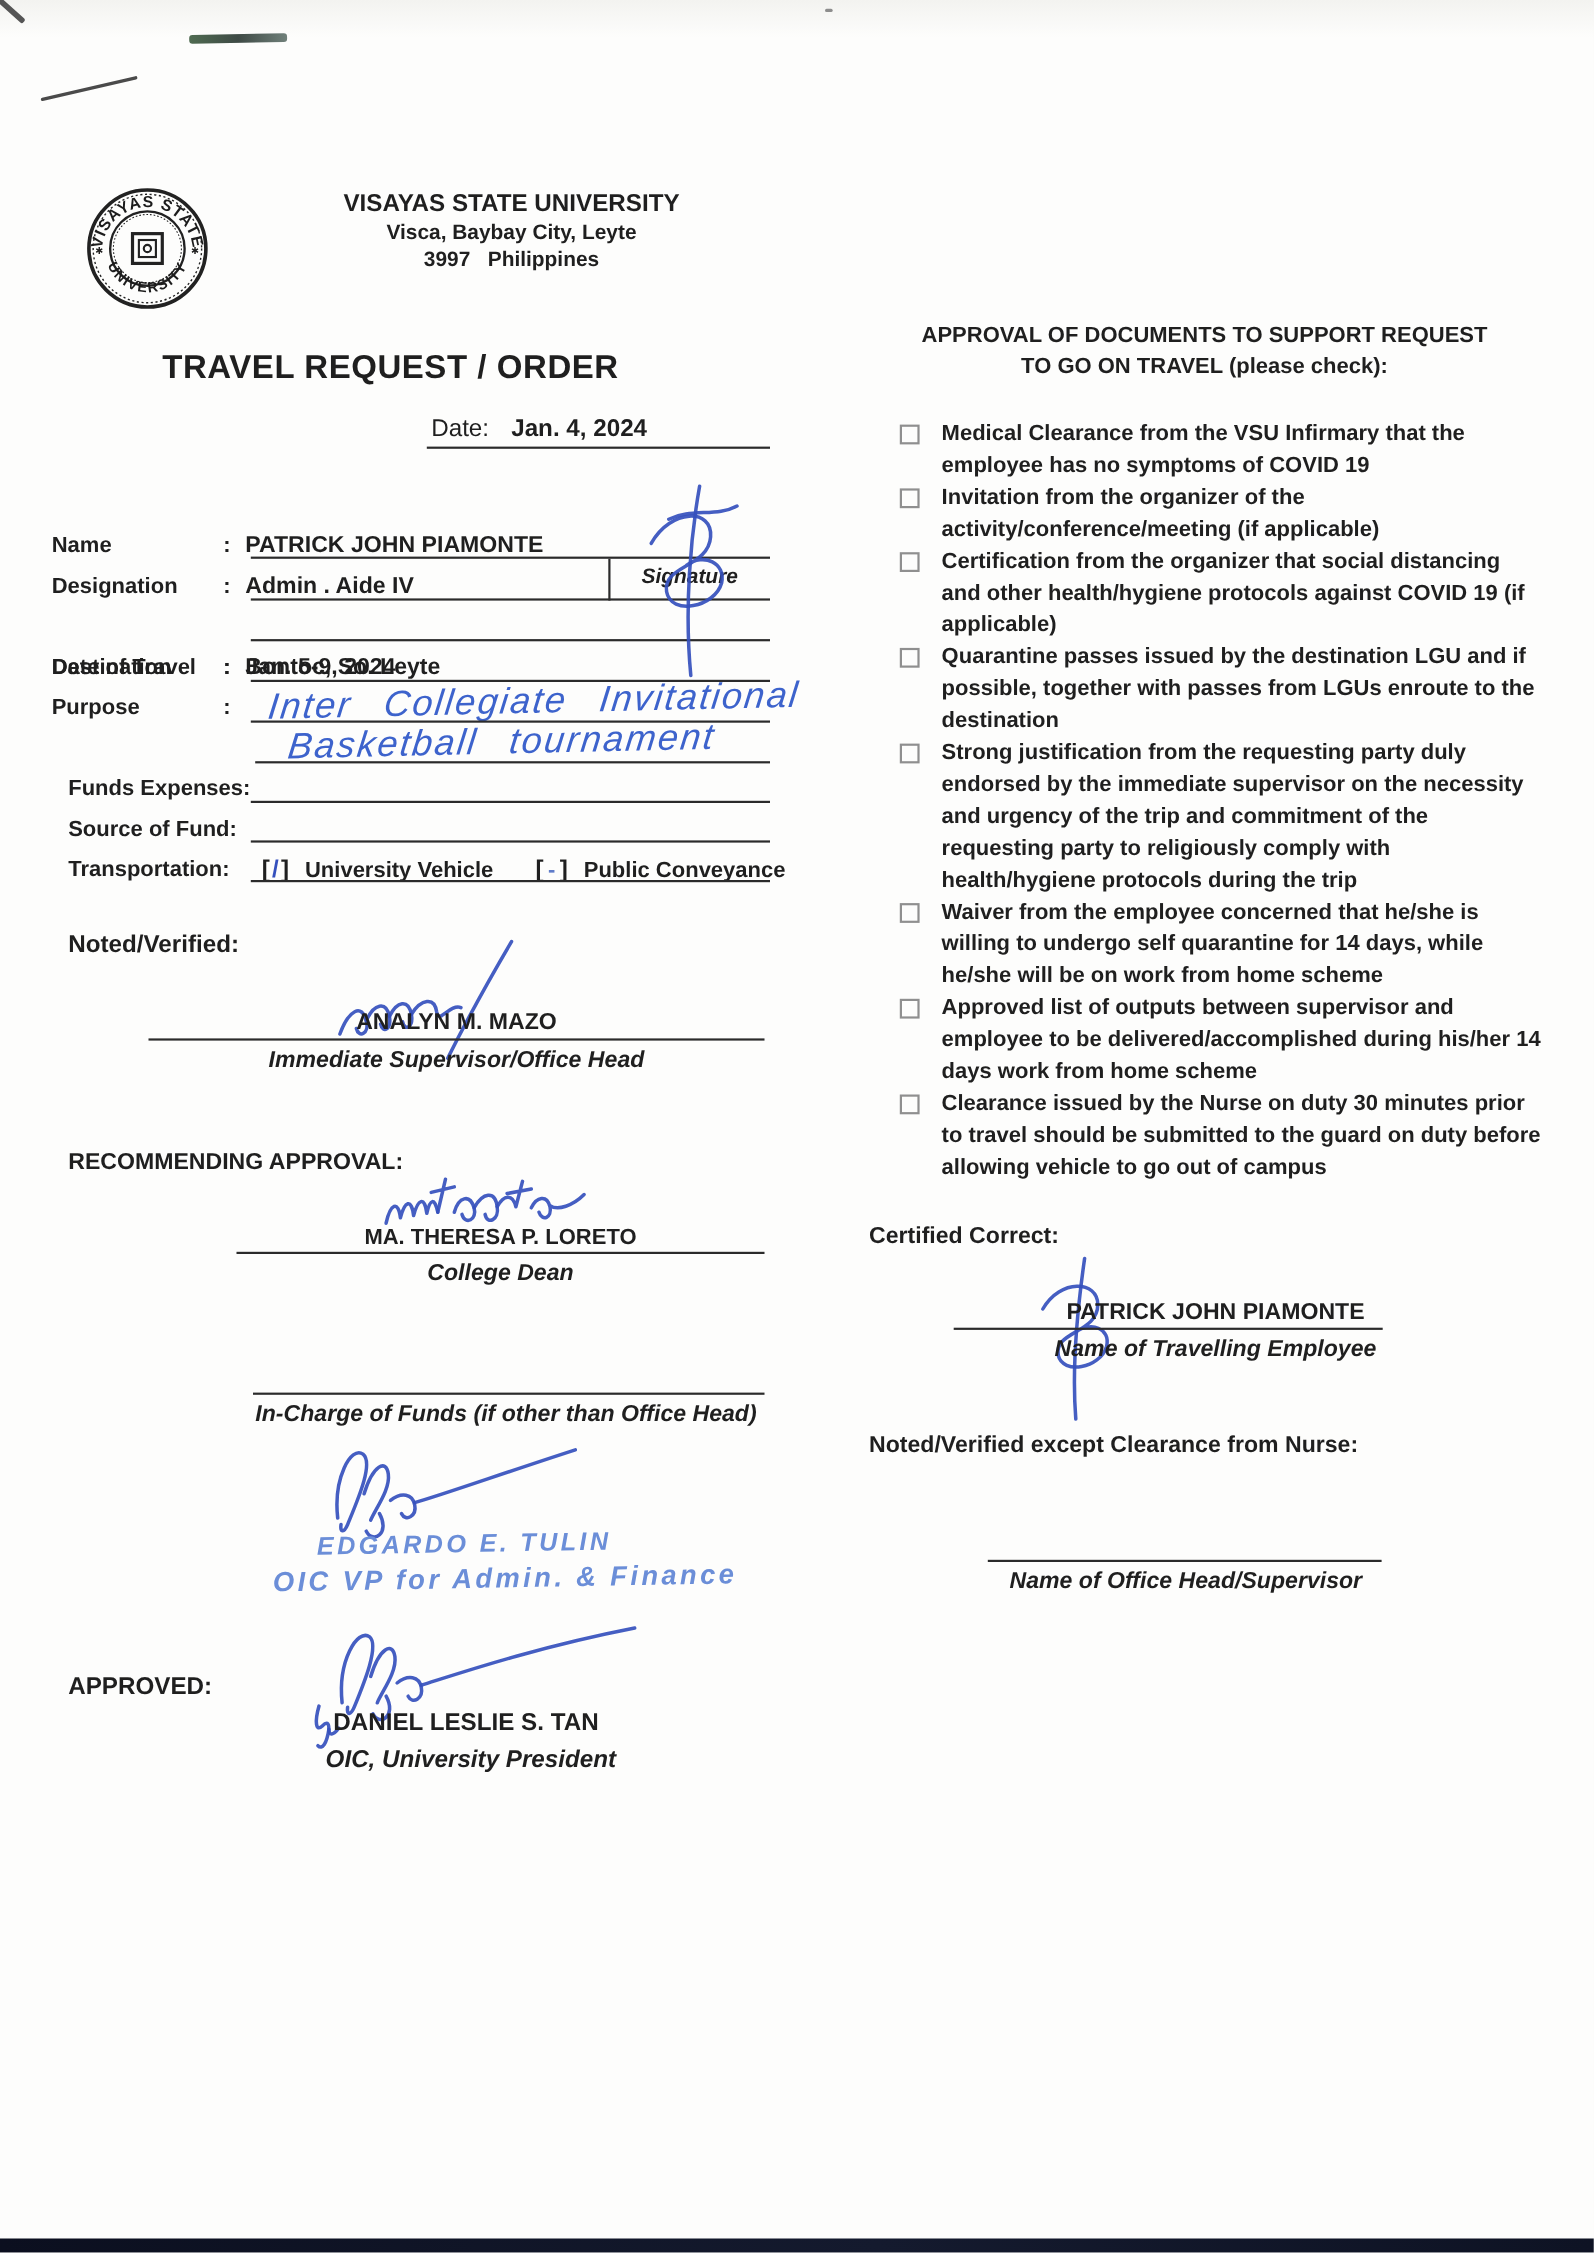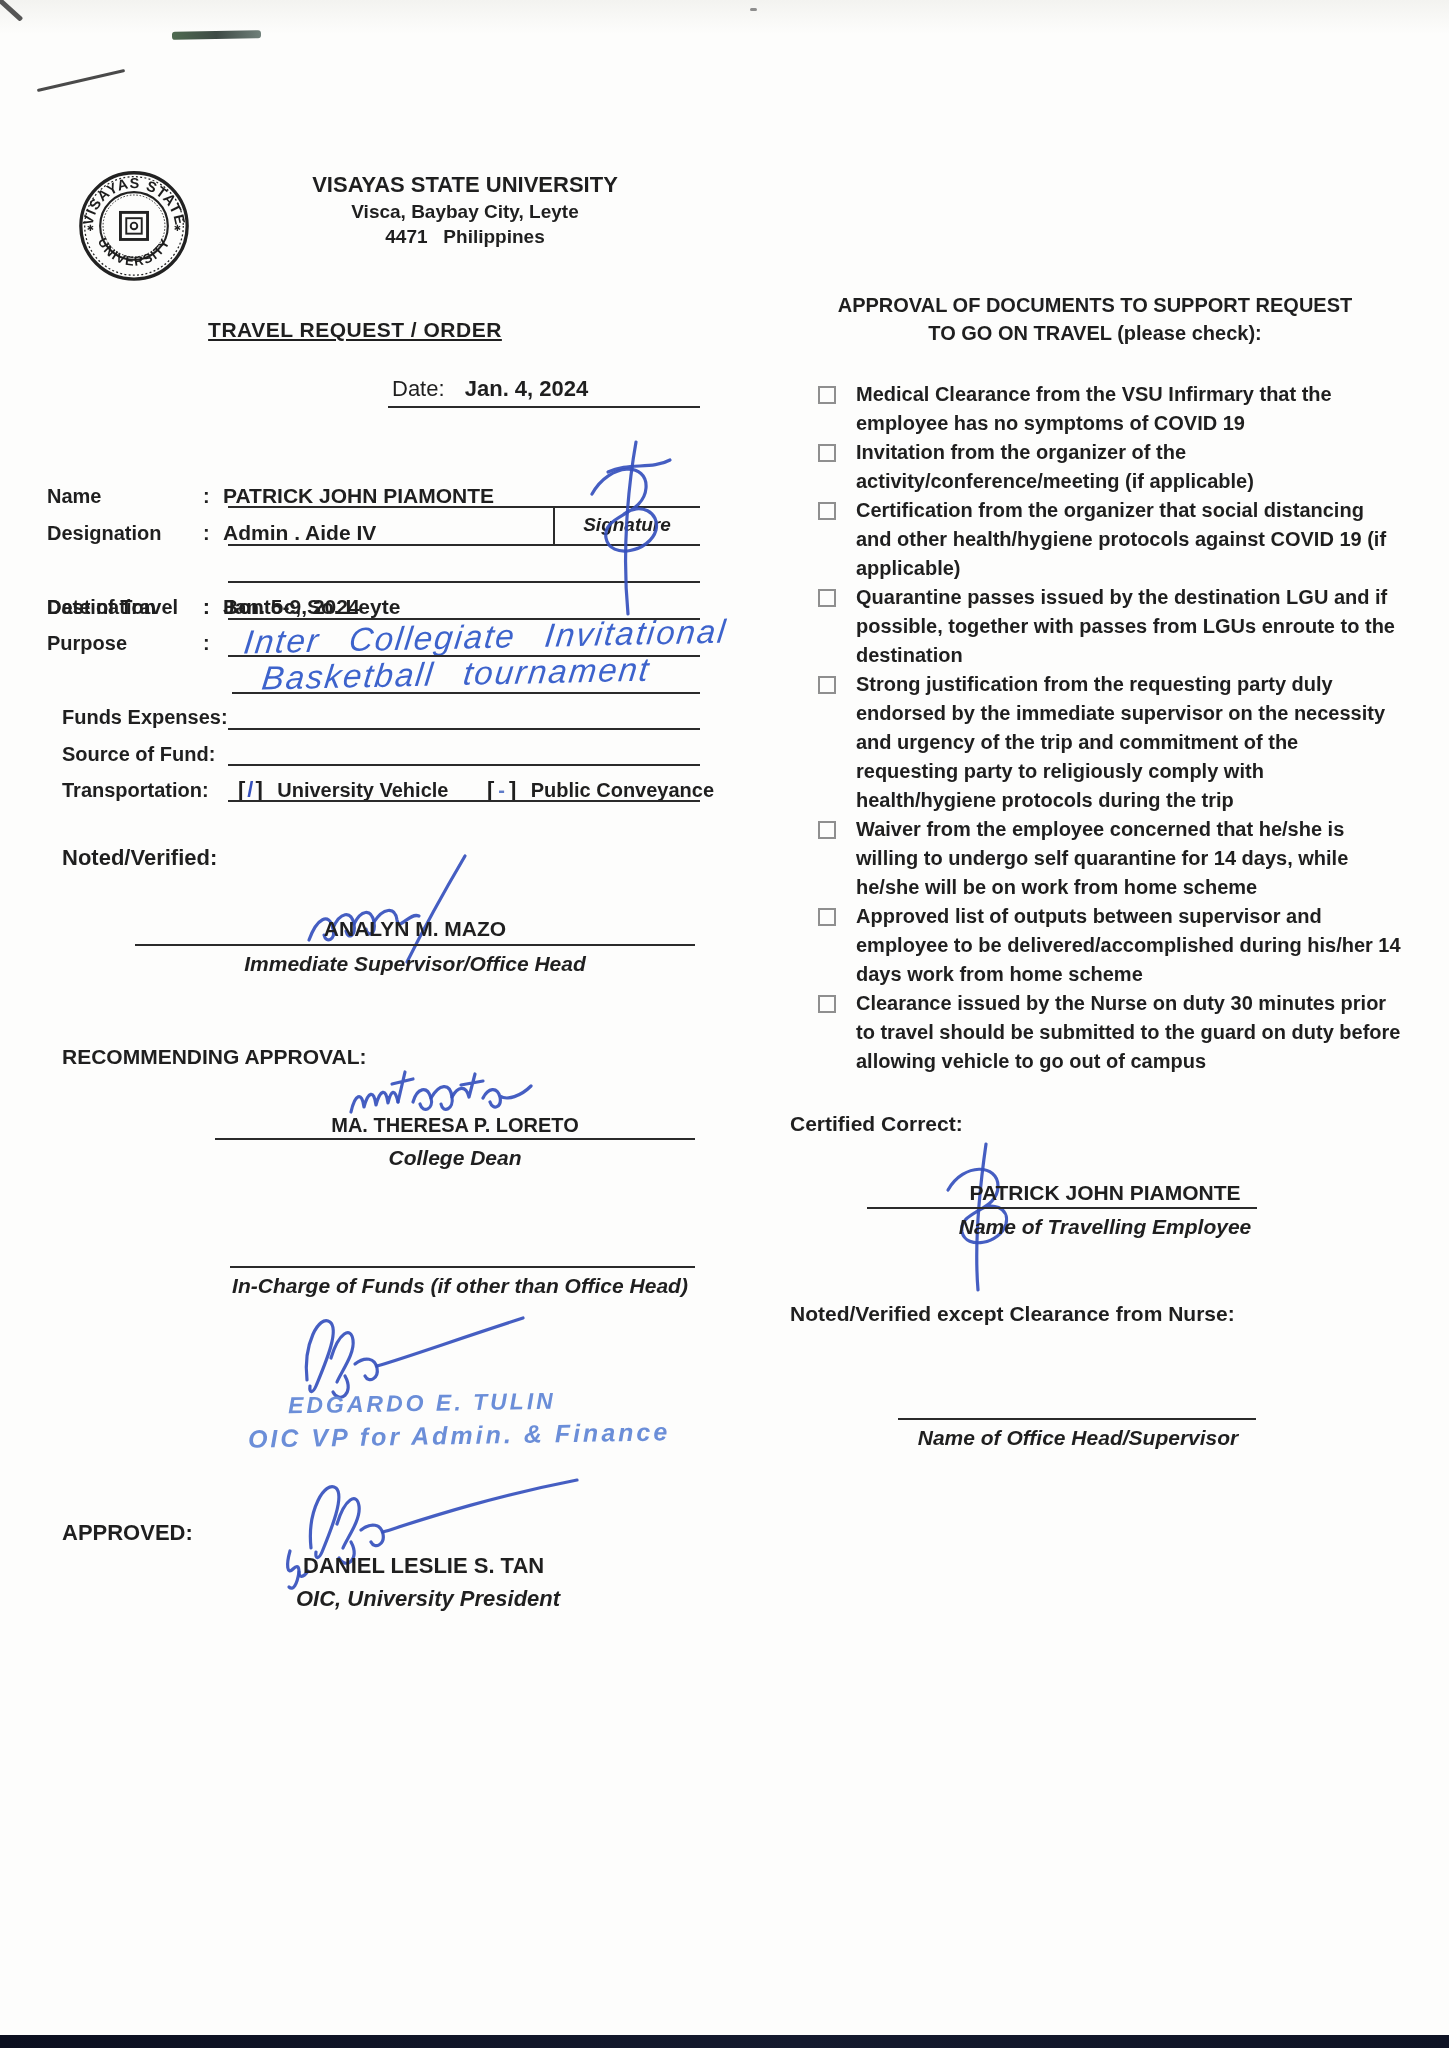--- a/index.html
+++ b/index.html
@@ -62,23 +62,23 @@
     </text>
     <text font-family="Liberation Sans,sans-serif" font-size="13.5" font-weight="700" fill="#1c1c1c" letter-spacing="1.5">
       <textPath href="#arcBot" startOffset="50%" text-anchor="middle">UNIVERSITY</textPath>
     </text>
     <text x="11" y="67" font-size="9" fill="#222">✱</text>
     <text x="101" y="67" font-size="9" fill="#222">✱</text>
   </svg>
 
   <div class="abs ctr b" style="left:240px;top:172px;width:450px;font-size:22px;">VISAYAS STATE UNIVERSITY</div>
   <div class="abs ctr" style="left:240px;top:201px;width:450px;font-size:19px;font-weight:600;">Visca, Baybay City, Leyte</div>
-  <div class="abs ctr" style="left:240px;top:226px;width:450px;font-size:19px;font-weight:600;white-space:pre;">4471   Philippines</div>
-
-  <div class="abs ctr b" style="left:130px;top:318px;width:450px;font-size:21px;letter-spacing:.5px;text-decoration:underline;">TRAVEL REQUEST / ORDER</div>
+  <div class="abs ctr" style="left:240px;top:226px;width:450px;font-size:19px;font-weight:600;white-space:pre;">3997   Philippines</div>
+
+  <div class="abs ctr b" style="left:130px;top:318px;width:450px;font-size:30px;letter-spacing:.5px;">TRAVEL REQUEST / ORDER</div>
 
   <div class="abs" style="left:392px;top:376px;font-size:22px;">
     <span style="font-weight:500;">Date:</span>
     <span class="b" style="margin-left:14px;margin-top:12px;">Jan. 4, 2024</span>
   </div>
   <div class="line" style="left:388px;top:406px;width:312px;"></div>
 
   <div class="row" style="top:484px;">
     <span class="lbl">Name</span>
     <span class="lbl">:</span>

